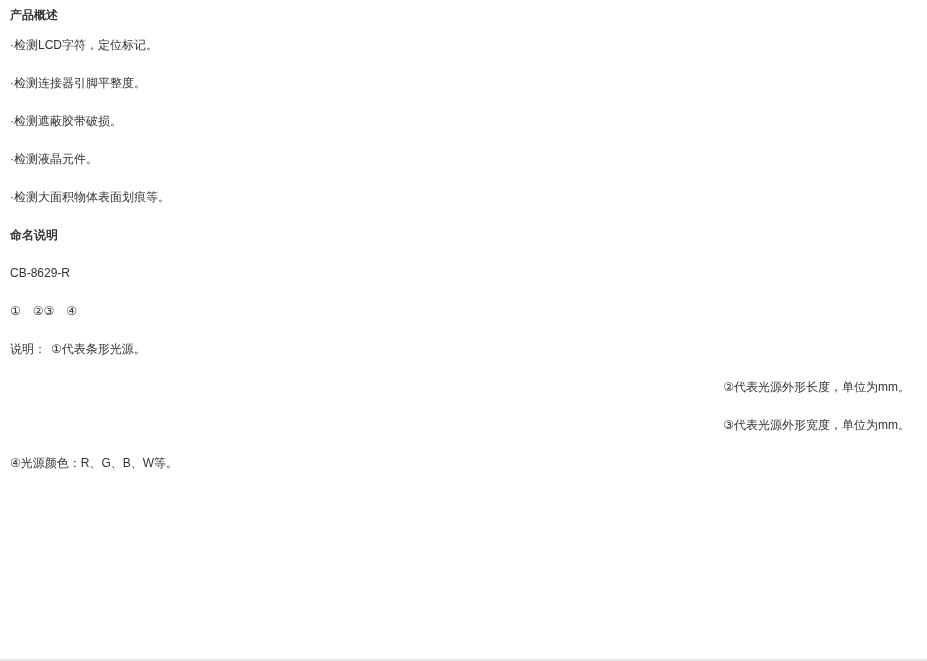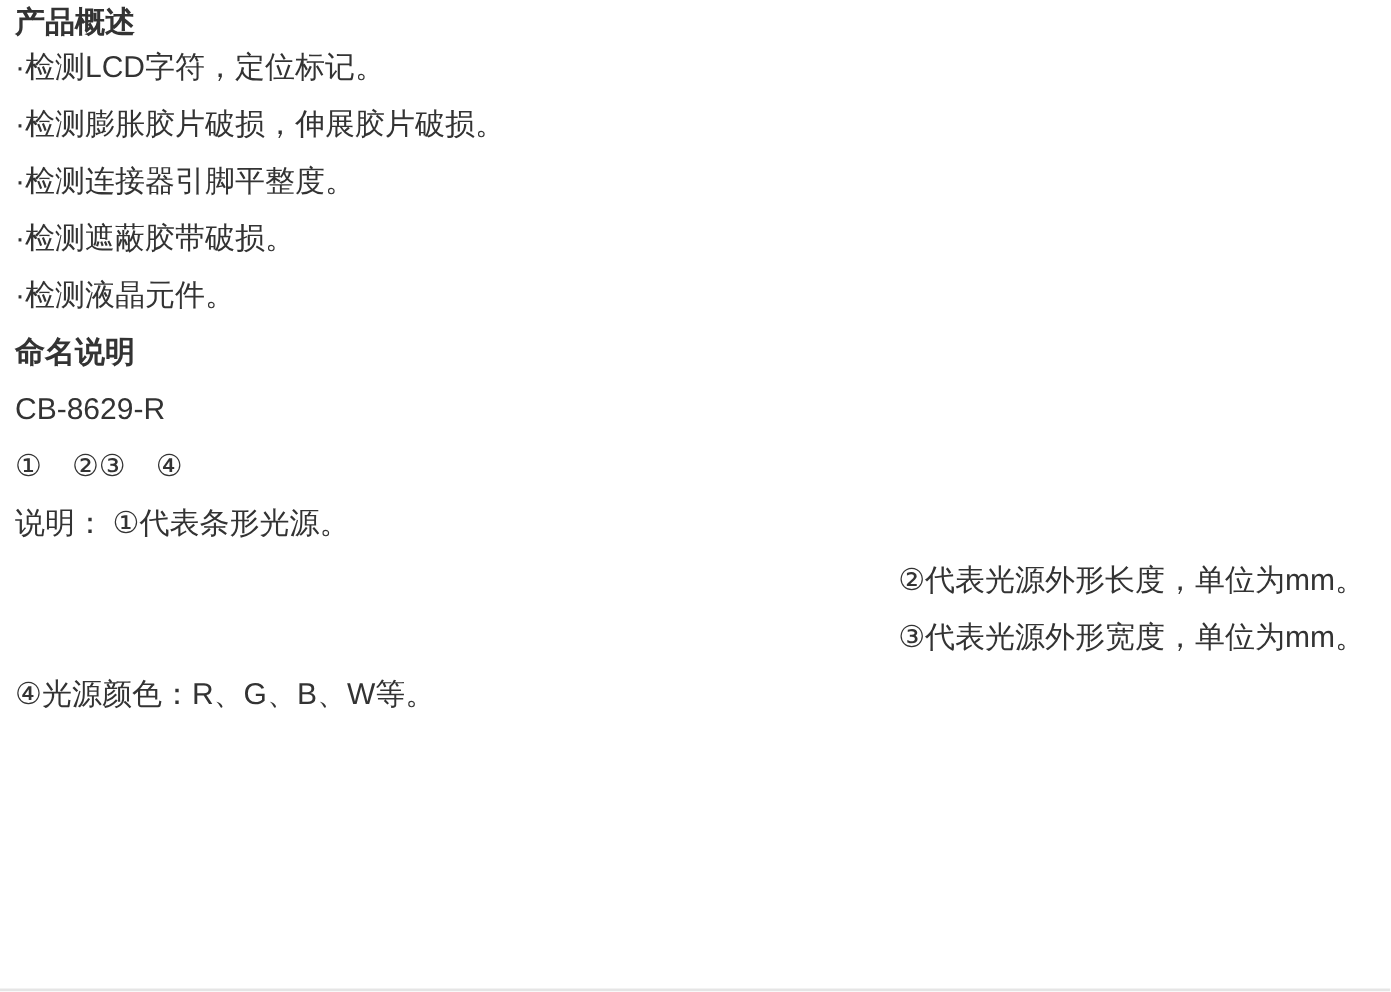--- a/index.html
+++ b/index.html
@@ -9,21 +9,21 @@
   }
   .page {
     width: 927px;
     height: 661px;
     box-sizing: border-box;
     background: #ffffff;
     border-bottom: 2px solid #e5e5e5;
     padding: 0 17px 0 10px;
     overflow: hidden;
     font-family: "Liberation Sans", "DejaVu Sans", sans-serif;
-    font-size: 20px;
+    font-size: 12px;
     color: #333333;
   }
   .page p {
     margin: 0 0 8px 0;
     line-height: 30px;
   }
   .heading {
     font-weight: bold;
   }
   .heading-first {
@@ -44,24 +44,24 @@
 </head>
 <body>
 
 <div class="page">
 
   <p class="heading heading-first">产品概述</p>
 
 
 
   <p>·检测LCD字符，定位标记。</p>
-  <p>·检测膨胀胶片破损，伸展胶片破损。</p>
   <p>·检测连接器引脚平整度。</p>
   <p>·检测遮蔽胶带破损。</p>
   <p>·检测液晶元件。</p>
+  <p>·检测大面积物体表面划痕等。</p>
 
   <p class="heading">命名说明</p>
 
   <p>CB-8629-R</p>
 
   <p>①　②③　④</p>
 
   <p>
     <span>说明：</span><span class="note-content">①代表条形光源。</span>
   </p>

